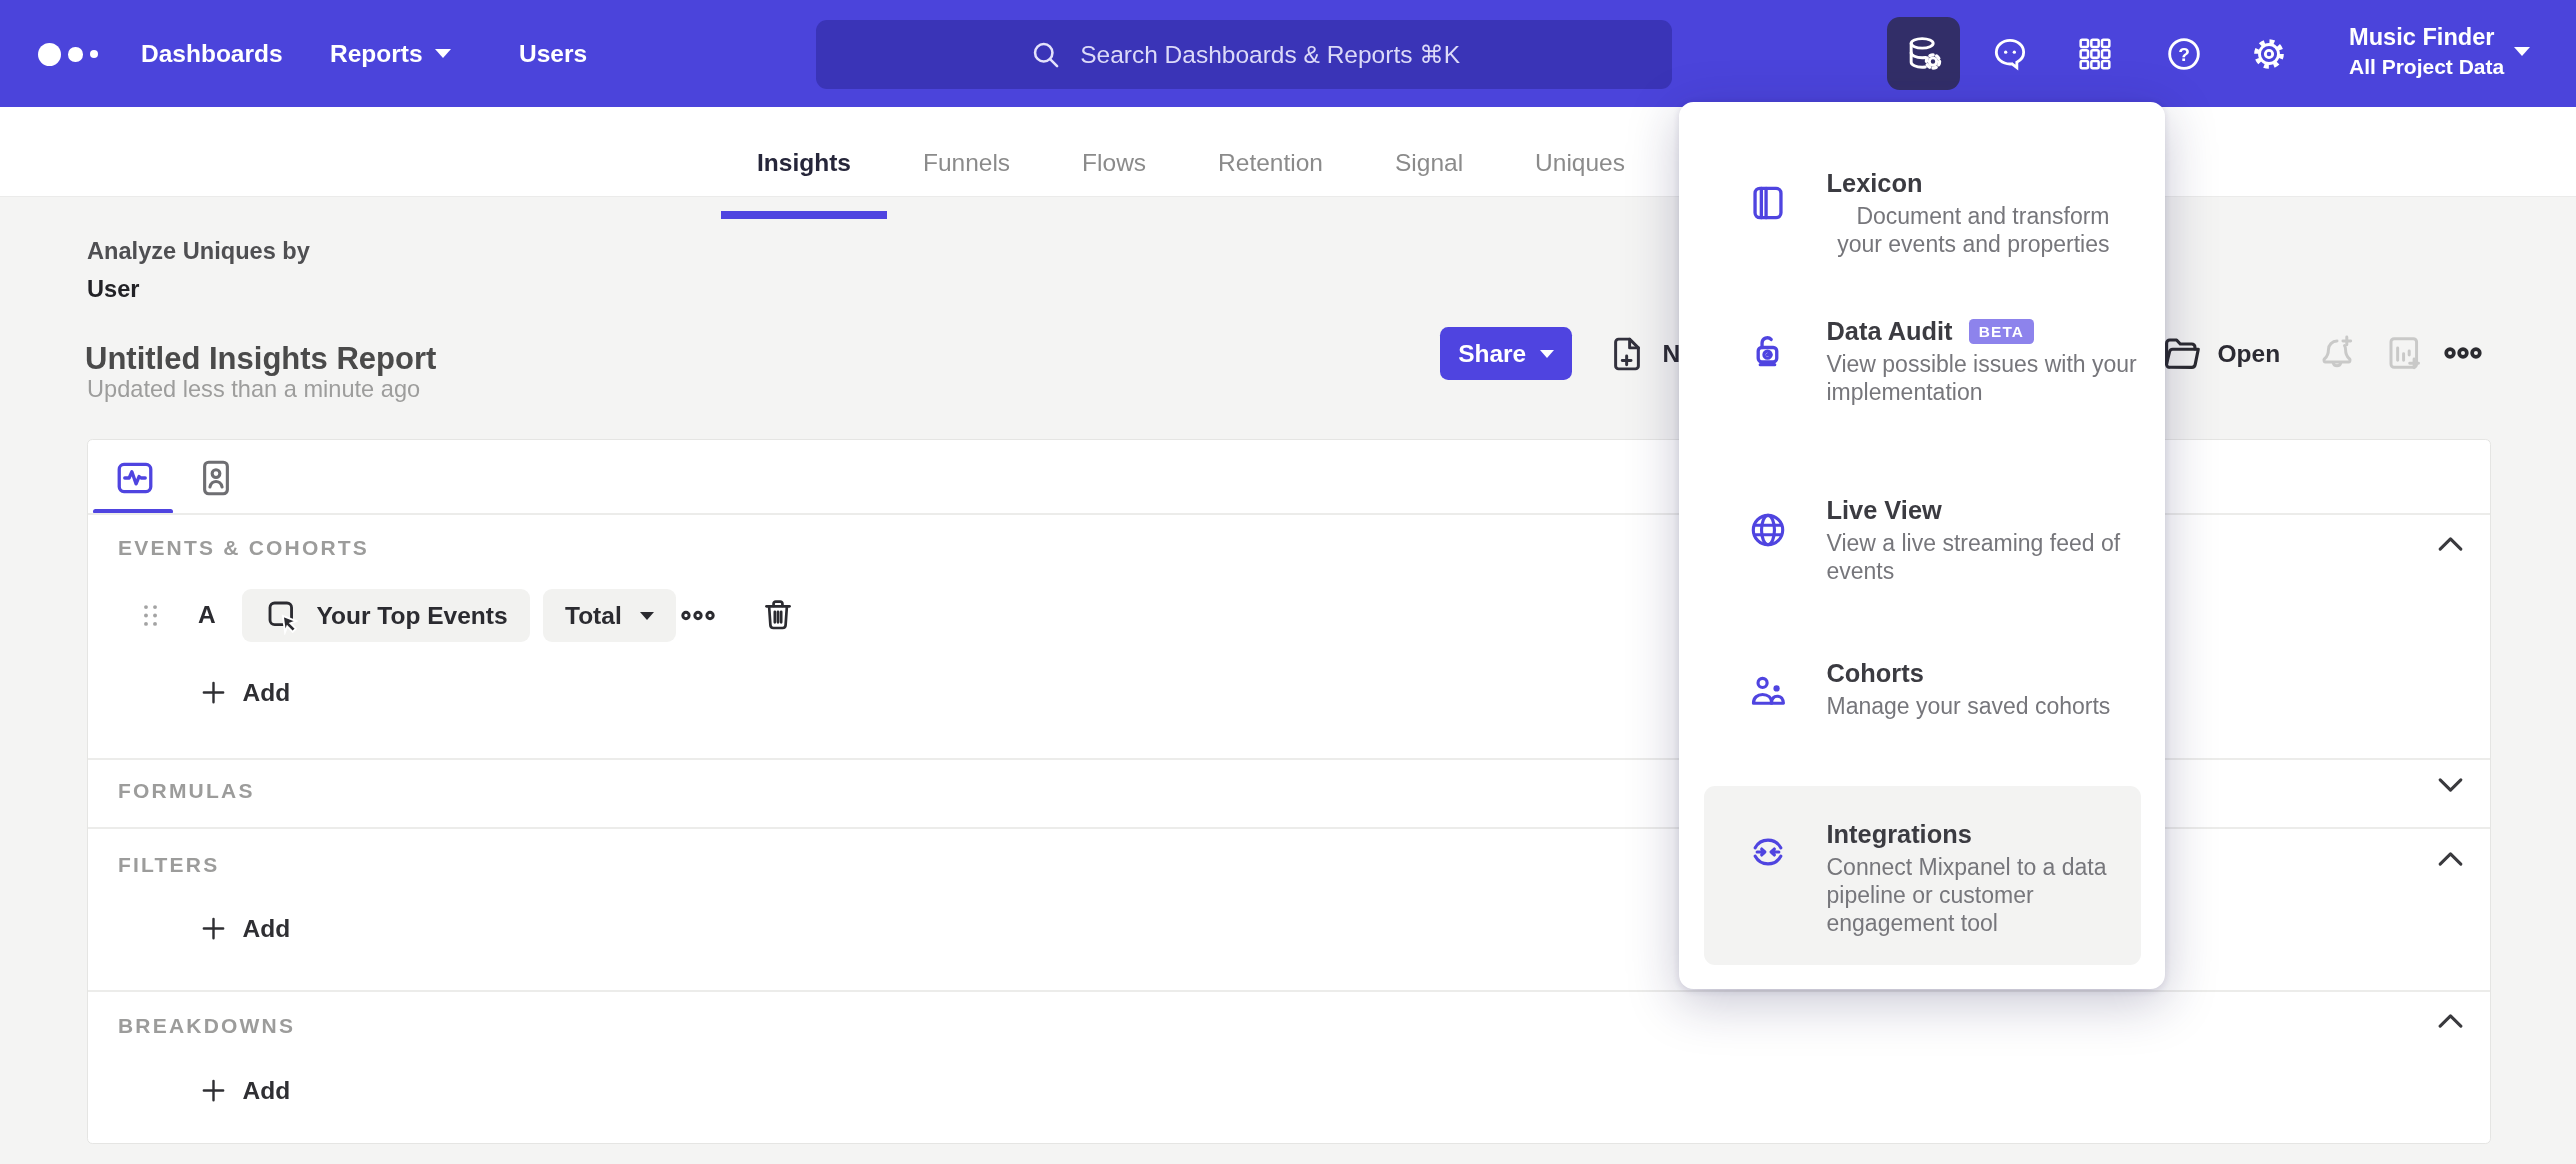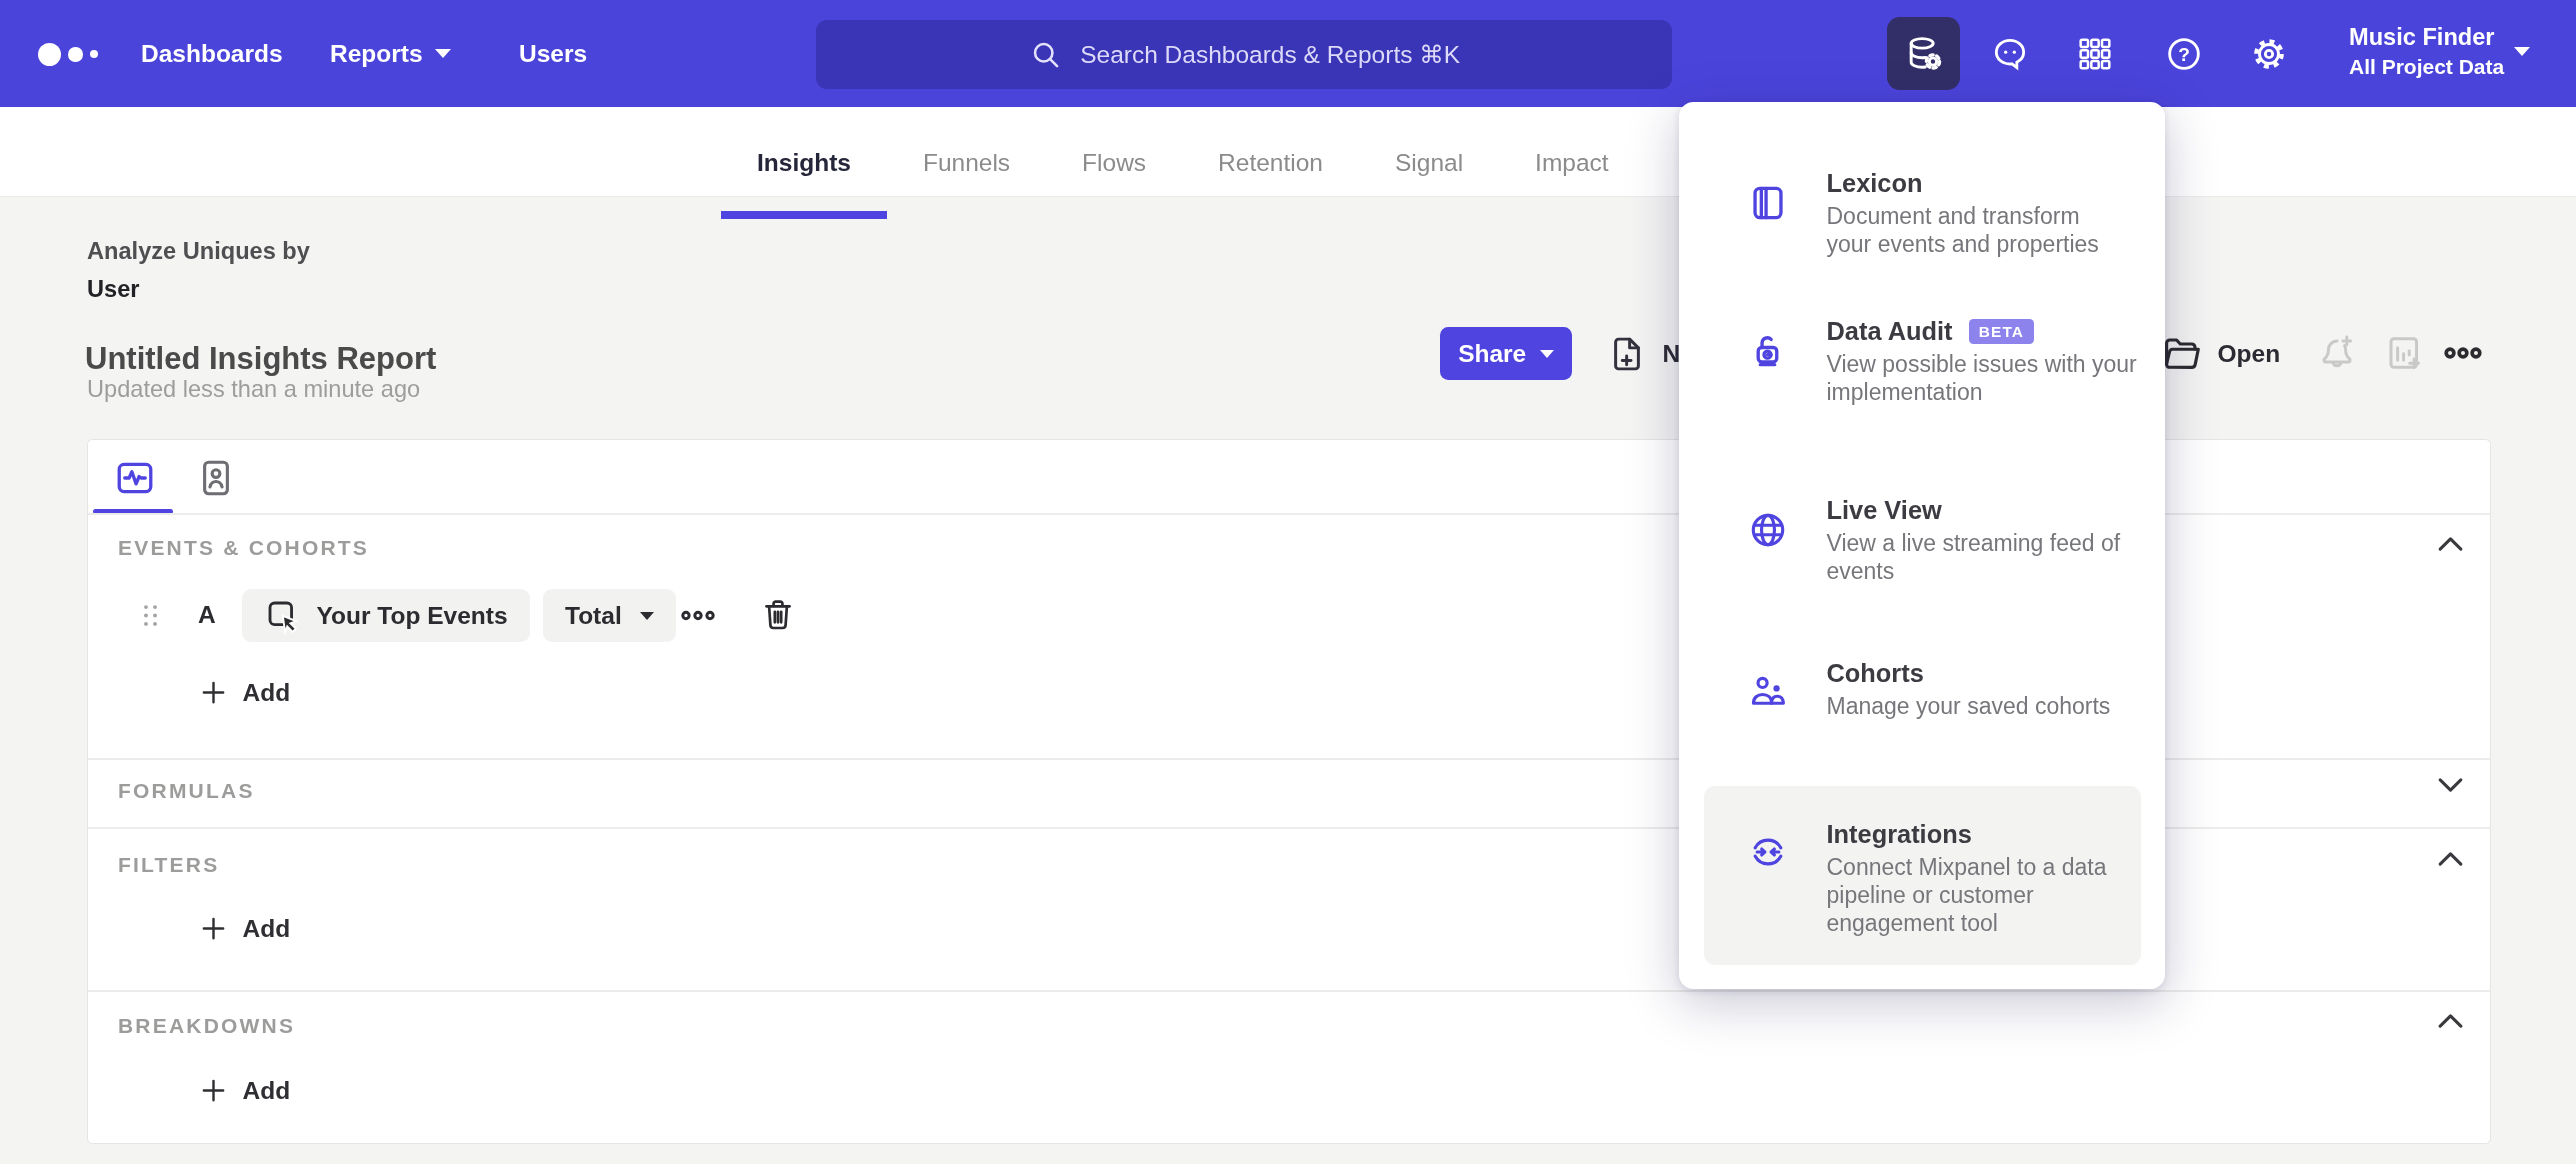--- a/index.html
+++ b/index.html
@@ -179,21 +179,21 @@
       <div class="tab">
           <span>Flows</span>
         </div>
       <div class="tab">
           <span>Retention</span>
         </div>
       <div class="tab">
           <span>Signal</span>
         </div>
       <div class="tab">
-          <span>Impact</span>
+          <span>Uniques</span>
         </div>
     </div>
   </div>
 
   <div class="crumb">
     <span class="pre">Analyze Uniques by</span>
     <span class="val">User</span>
   </div>
   <div class="rtitle">Untitled Insights Report</div>
   <div class="updated">Updated less than a minute ago</div>
@@ -360,21 +360,21 @@
   <div class="dropdown">
 
     <div class="menu-item" style="top:58px; height:163px;">
       <svg class="mi-icon" style="top:22px;" viewBox="0 0 24 24" fill="none" stroke="#4f44e0" stroke-width="1.9" stroke-linecap="round">
         <rect x="4.6" y="3.6" width="14.8" height="16.8" rx="2.8"></rect>
         <path d="M8.2 3.6v16.8M10.9 3.6v16.8"></path>
       </svg>
       <div class="mi-title" style="top:9px;">
           <span>Lexicon</span>
         </div>
-      <div class="mi-desc" style="top:42px; width:283px;">Document and transform your events and properties</div>
+      <div class="mi-desc" style="top:42px; width:283px;text-align:right;">Document and transform your events and properties</div>
     </div>
 
     <div class="menu-item" style="top:206px; height:163px;">
       <svg class="mi-icon" style="top:22px;" viewBox="0 0 24 24" fill="none" stroke="#4f44e0" stroke-width="1.9" stroke-linecap="round" stroke-linejoin="round">
         <path d="M8.6 10V7.4a3 3 0 0 1 5.2-2"></path>
         <rect x="6.4" y="10" width="10.6" height="8.2" rx="2"></rect>
         <circle cx="11.7" cy="14.1" r="2"></circle>
         <path d="M13.7 14.1h-2"></path>
         <path d="M7.6 19.8h8.2"></path>
       </svg>

